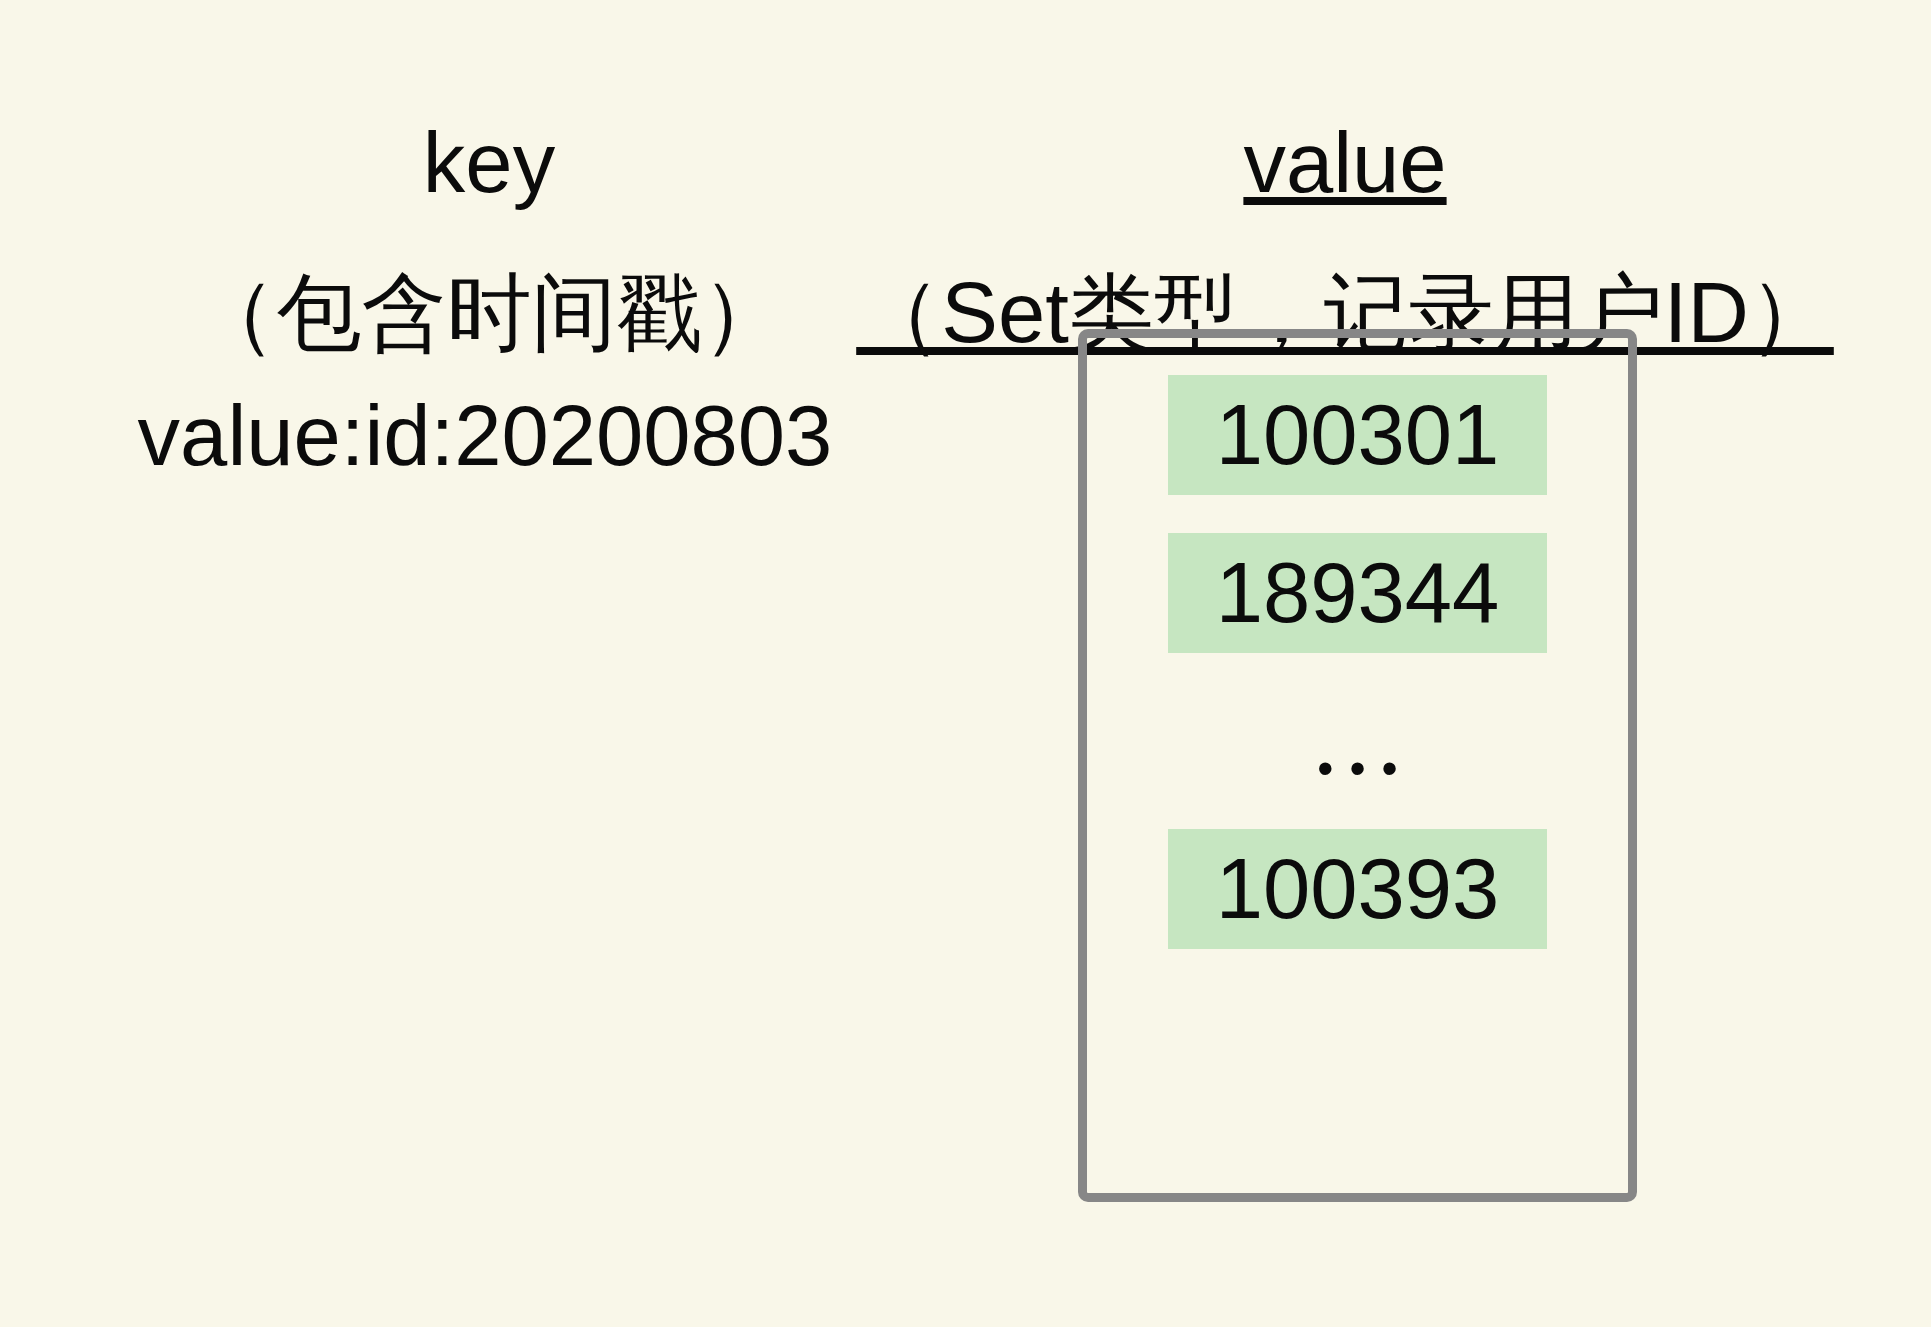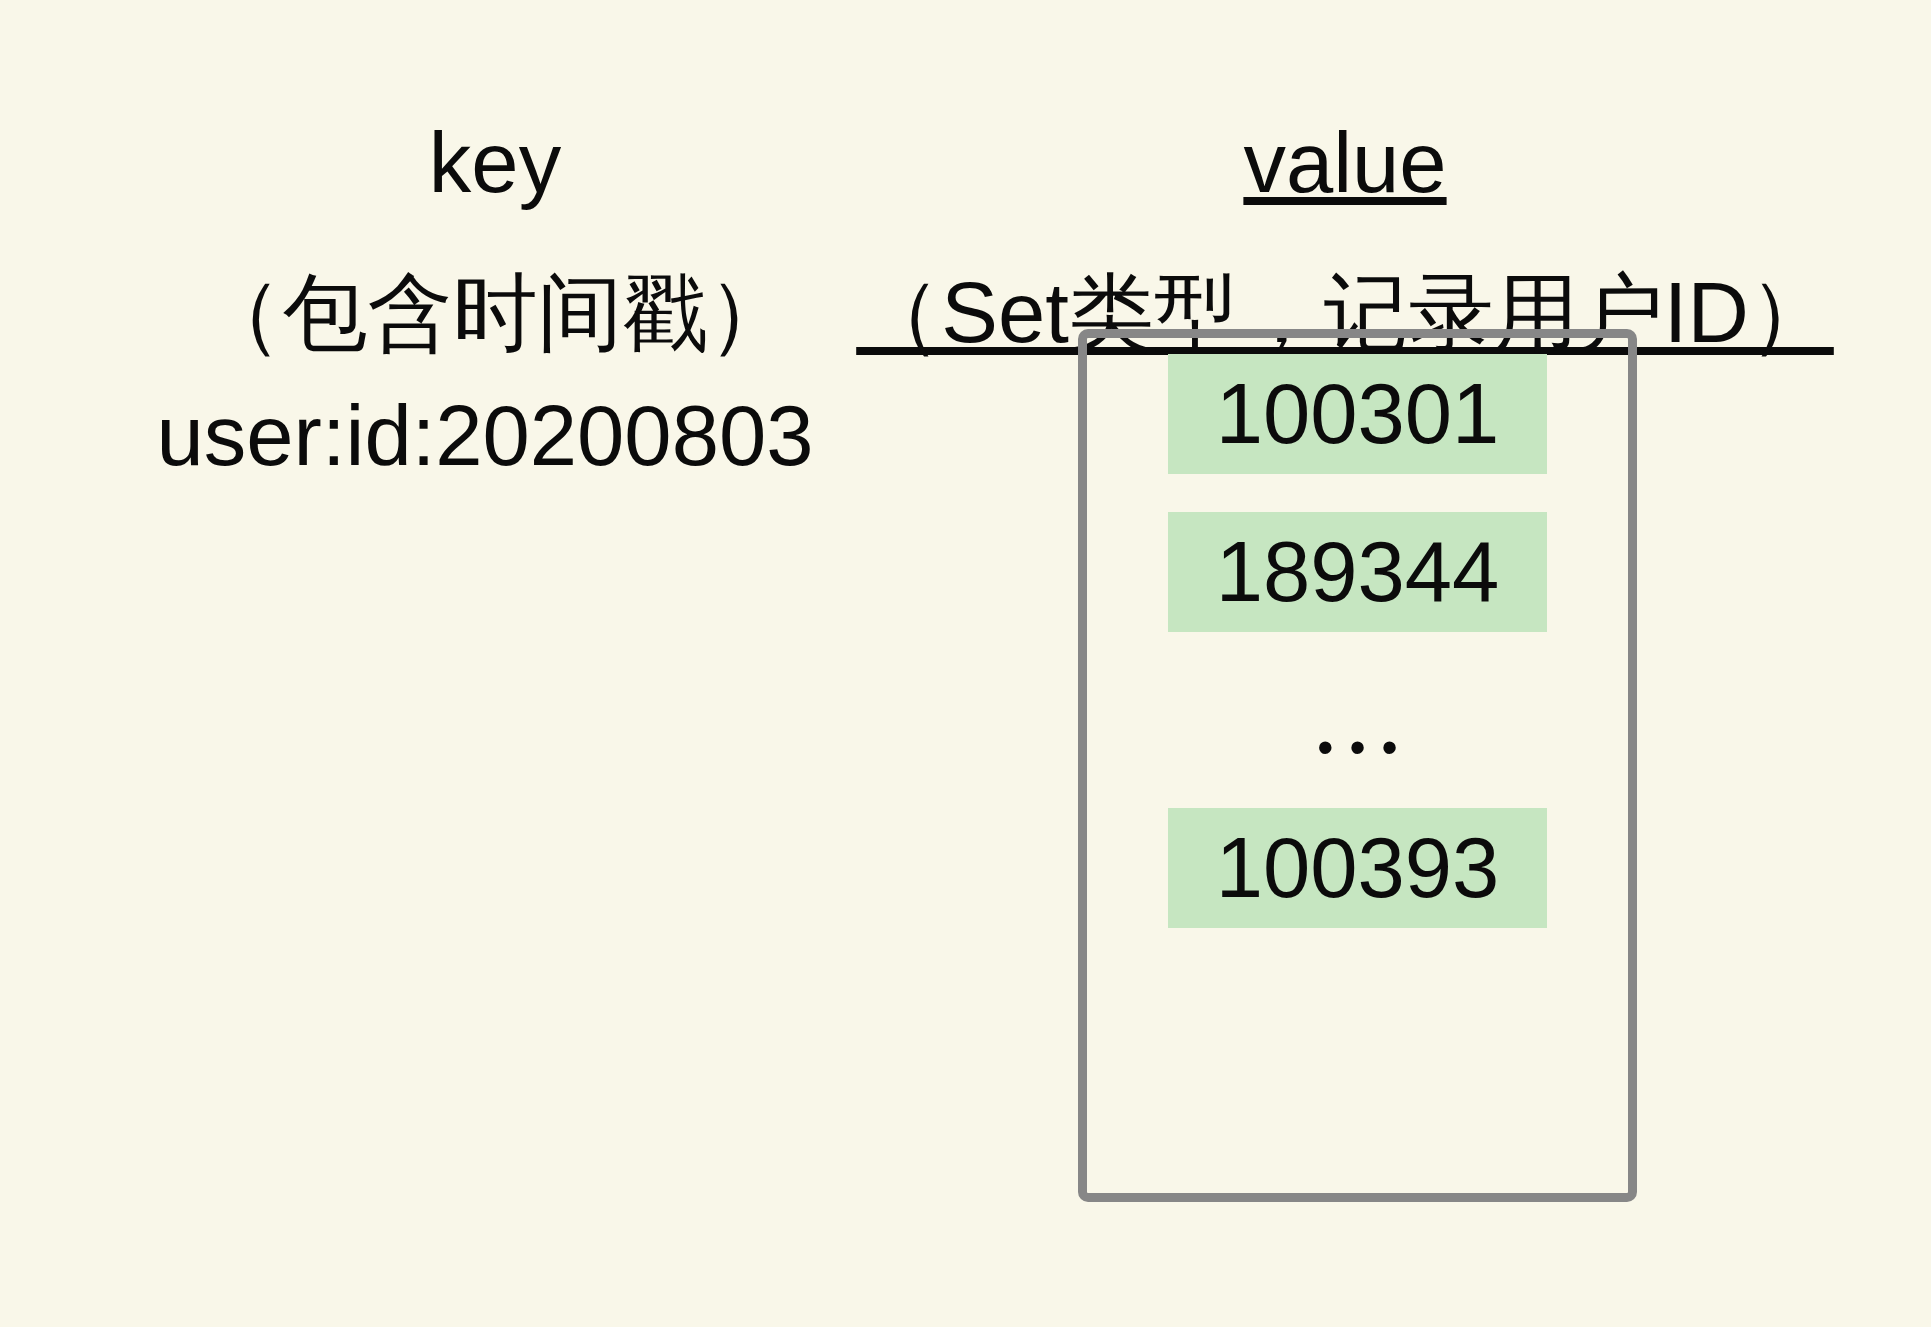--- a/index.html
+++ b/index.html
@@ -15,21 +15,21 @@
   .col-header {
     position: absolute;
     top: 112px;
     text-align: center;
     font-size: 85px;
     line-height: 1.2;
     white-space: nowrap;
   }
   .col-header .title { display: block; }
   .col-header .subtitle { display: block; margin-top: 48px; }
-  .key-header { left: 10px; width: 970px; }
+  .key-header { left: 4px; width: 970px; }
   .value-header { left: 770px; width: 1150px; text-decoration: underline; }
   .key-text {
     position: absolute;
     left: 0;
     top: 385px;
     width: 970px;
     text-align: center;
     font-size: 85px;
     line-height: 1.2;
     white-space: nowrap;
@@ -39,21 +39,21 @@
     left: 1078px;
     top: 329px;
     width: 559px;
     height: 873px;
     box-sizing: border-box;
     border: 9px solid #878787;
     border-radius: 10px;
     display: flex;
     flex-direction: column;
     align-items: center;
-    padding-top: 16px;
+    padding-top: 37px;
     gap: 38px;
   }
   .member-cell {
     width: 379px;
     height: 120px;
     background: #c6e6c1;
     display: flex;
     align-items: center;
     justify-content: center;
     font-size: 85px;
@@ -82,21 +82,21 @@
   <div class="col-header key-header">
     <span class="title">key</span>
     <span class="subtitle">（包含时间戳）</span>
   </div>
 
   <div class="col-header value-header">
     <span class="title">value</span>
     <span class="subtitle">（Set类型，记录用户ID）</span>
   </div>
 
-  <div class="key-text">user:id:20200803</div>
+  <div class="key-text">value:id:20200803</div>
 
   <div class="value-box">
 
   <div class="member-cell">100301</div>
       <div class="member-cell">189344</div>
       <div class="ellipsis-row">
     <span class="dots">•••</span>
   </div>
       <div class="member-cell">100393</div>
     </div>

